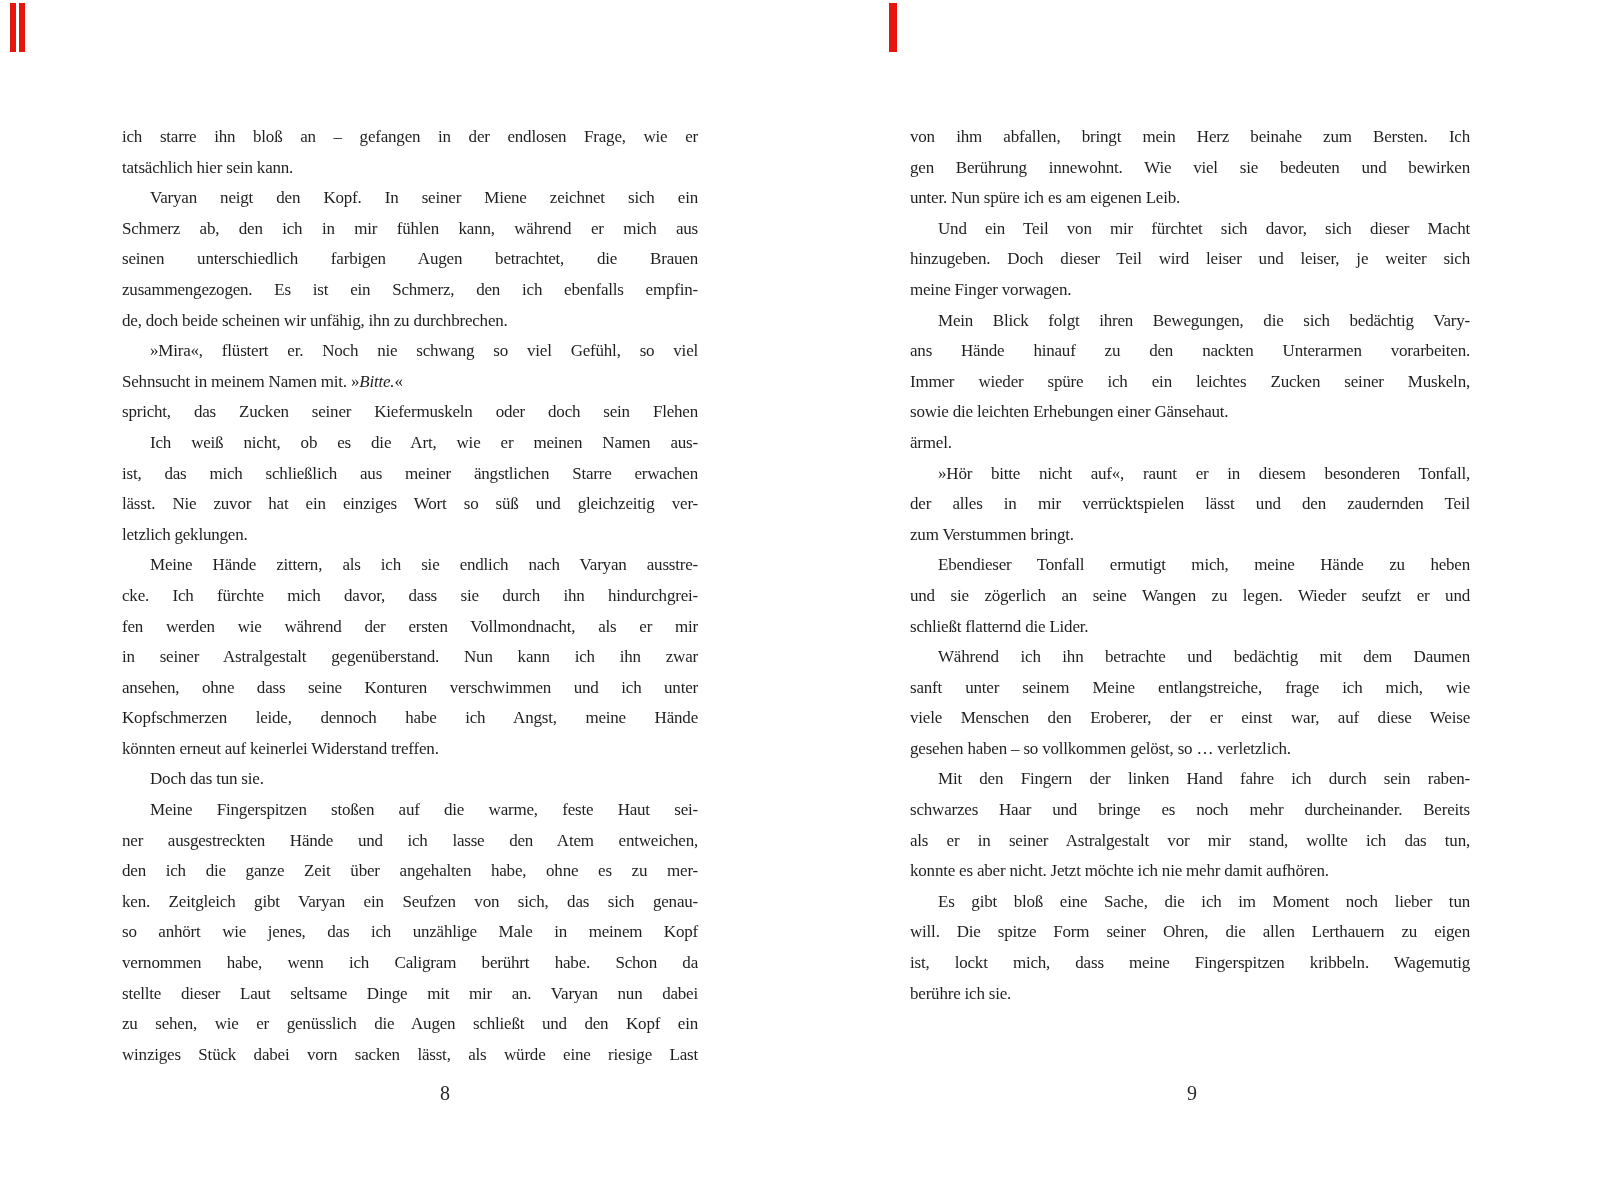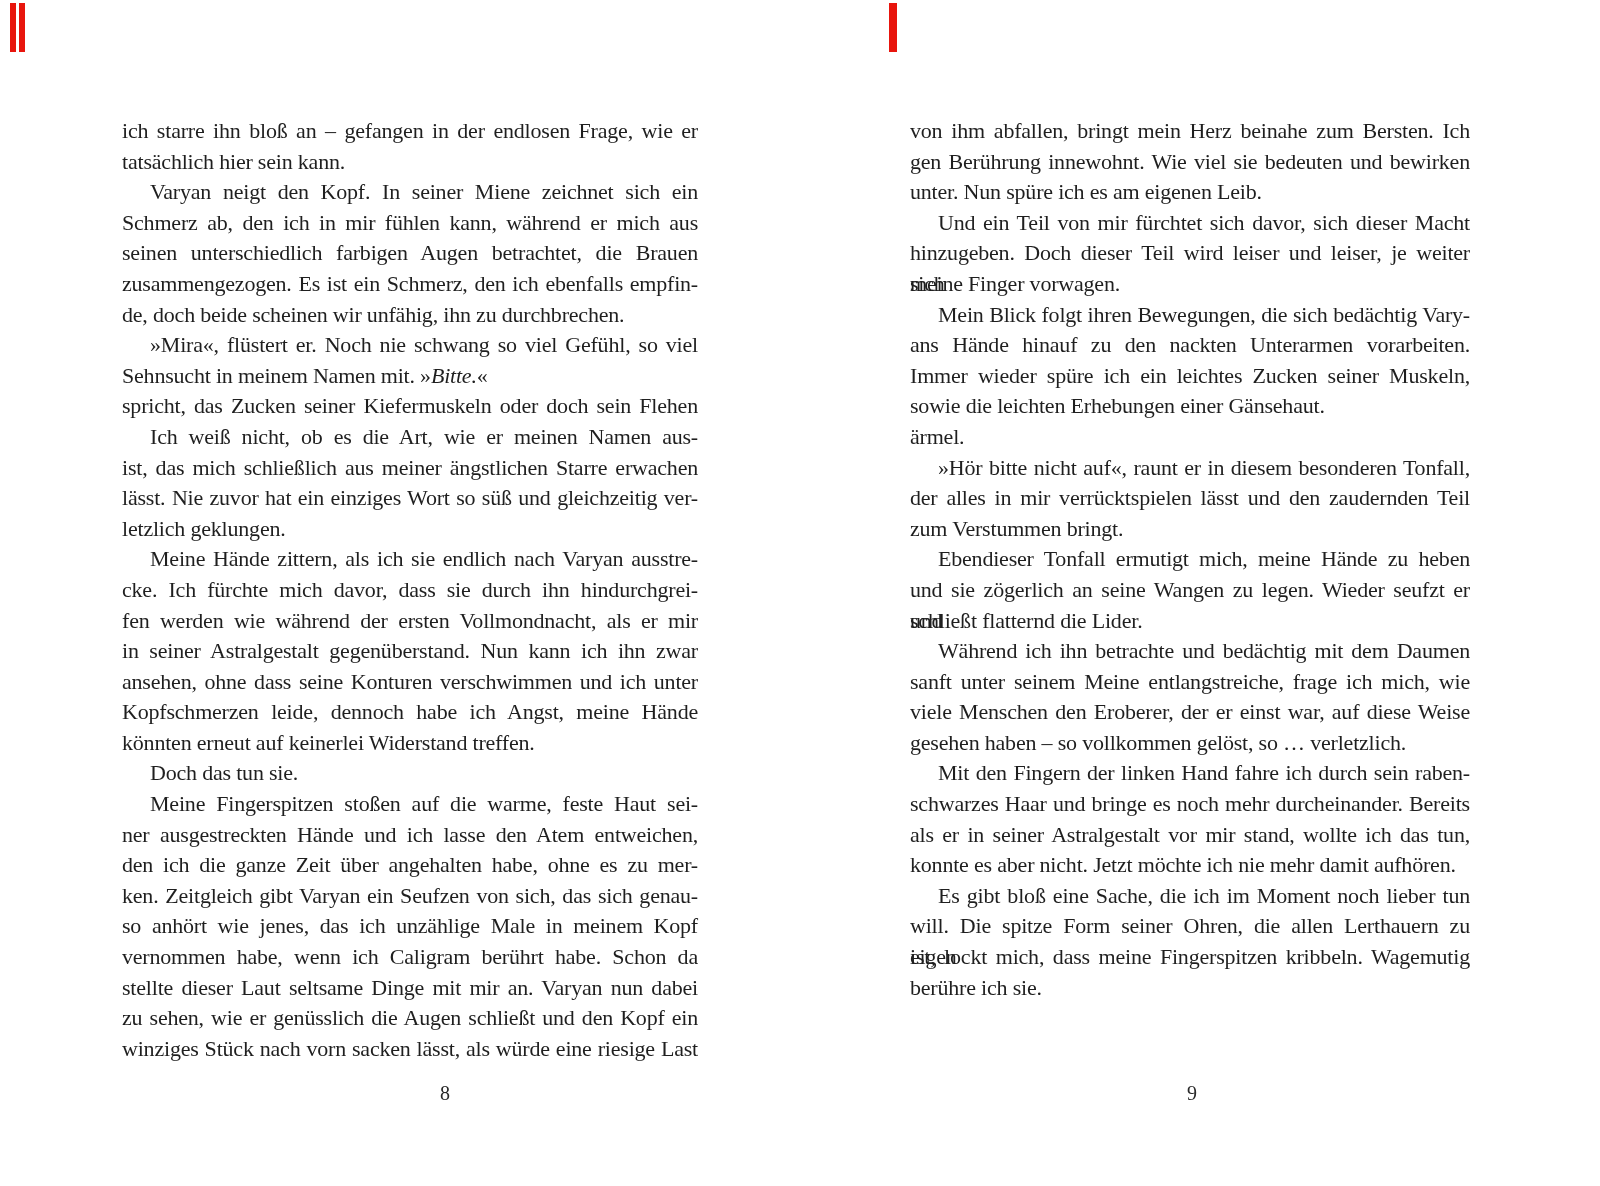--- a/index.html
+++ b/index.html
@@ -13,22 +13,22 @@
   }
   .spread { position: absolute; inset: 0; }
 
   .red-mark { position: absolute; }
   .red-mark.m1 { left: 10px;  top: 3px; width: 6px; height: 49px; }
   .red-mark.m2 { left: 19px;  top: 3px; width: 6px; height: 49px; }
   .red-mark.m3 { left: 889px; top: 3px; width: 8px; height: 49px; }
 
   .textcol {
     position: absolute;
-    top: 116px;
-    font-size: 22px;
+    top: 122px;
+    font-size: 17px;
     line-height: 30.6px;
     letter-spacing: -0.2px;
   }
   .page-left  .textcol { left: 122px; width: 576px; }
   .page-right .textcol { left: 910px; width: 560px; }
 
   .line {
     height: 30.6px;
     text-align: justify;
     text-align-last: justify;
@@ -82,21 +82,21 @@
         <div class="line end"><span>könnten erneut auf keinerlei Widerstand treffen.</span></div>
         <div class="line indent end"><span>Doch das tun sie.</span></div>
         <div class="line indent"><span>Meine Fingerspitzen stoßen auf die warme, feste Haut sei-</span></div>
         <div class="line"><span>ner ausgestreckten Hände und ich lasse den Atem entweichen,</span></div>
         <div class="line"><span>den ich die ganze Zeit über angehalten habe, ohne es zu mer-</span></div>
         <div class="line"><span>ken. Zeitgleich gibt Varyan ein Seufzen von sich, das sich genau-</span></div>
         <div class="line"><span>so anhört wie jenes, das ich unzählige Male in meinem Kopf</span></div>
         <div class="line"><span>vernommen habe, wenn ich Caligram berührt habe. Schon da</span></div>
         <div class="line"><span>stellte dieser Laut seltsame Dinge mit mir an. Varyan nun dabei</span></div>
         <div class="line"><span>zu sehen, wie er genüsslich die Augen schließt und den Kopf ein</span></div>
-        <div class="line"><span>winziges Stück nach vorn sacken lässt, als würde eine riesige Last</span></div>
+        <div class="line"><span>winziges Stück dabei vorn sacken lässt, als würde eine riesige Last</span></div>
       </div>
     <div class="pagenum pagenum-left">8</div>
   </section>
 
   <section class="page page-right">
     <div class="textcol">
         <div class="line"><span>von ihm abfallen, bringt mein Herz beinahe zum Bersten. Ich</span></div>
         <div class="line"><span>gen Berührung innewohnt. Wie viel sie bedeuten und bewirken</span></div>
         <div class="line end"><span>unter. Nun spüre ich es am eigenen Leib.</span></div>
         <div class="line indent"><span>Und ein Teil von mir fürchtet sich davor, sich dieser Macht</span></div>

